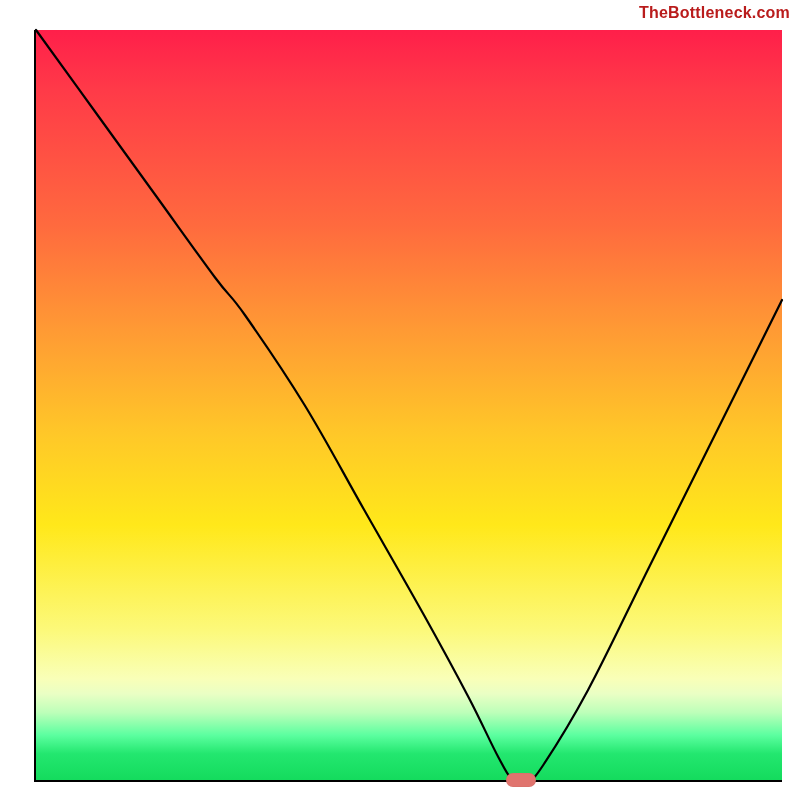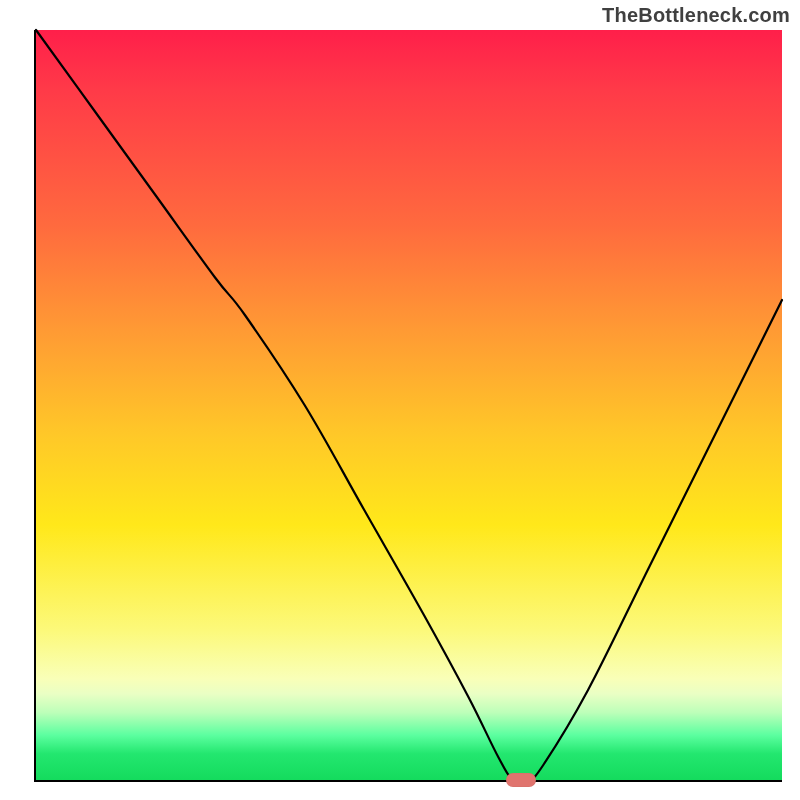--- a/index.html
+++ b/index.html
@@ -14,23 +14,23 @@
   .frame {
     position: relative;
     width: 800px;
     height: 800px;
     box-sizing: border-box;
   }
   .watermark {
     position: absolute;
     top: 4px;
     right: 10px;
-    font-size: 20px;
+    font-size: 16px;
     font-weight: 600;
-    color: #404040;
+    color: #b91c1c;
     letter-spacing: 0.2px;
   }
   .plot-outer {
     position: absolute;
     left: 34px;
     top: 30px;
     width: 748px;   
     height: 752px;  
     border-left: 2.5px solid #000;
     border-bottom: 2.5px solid #000;

